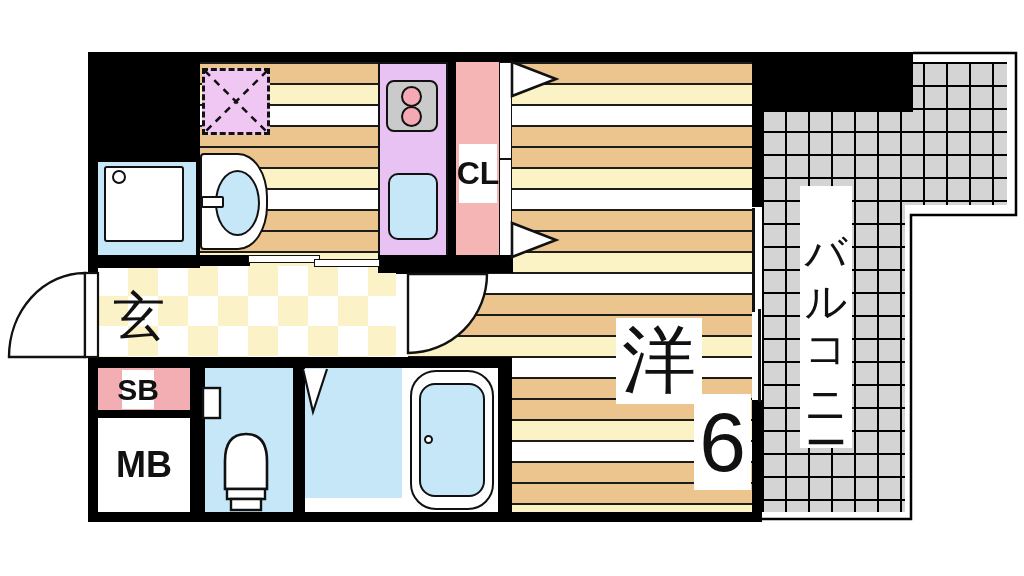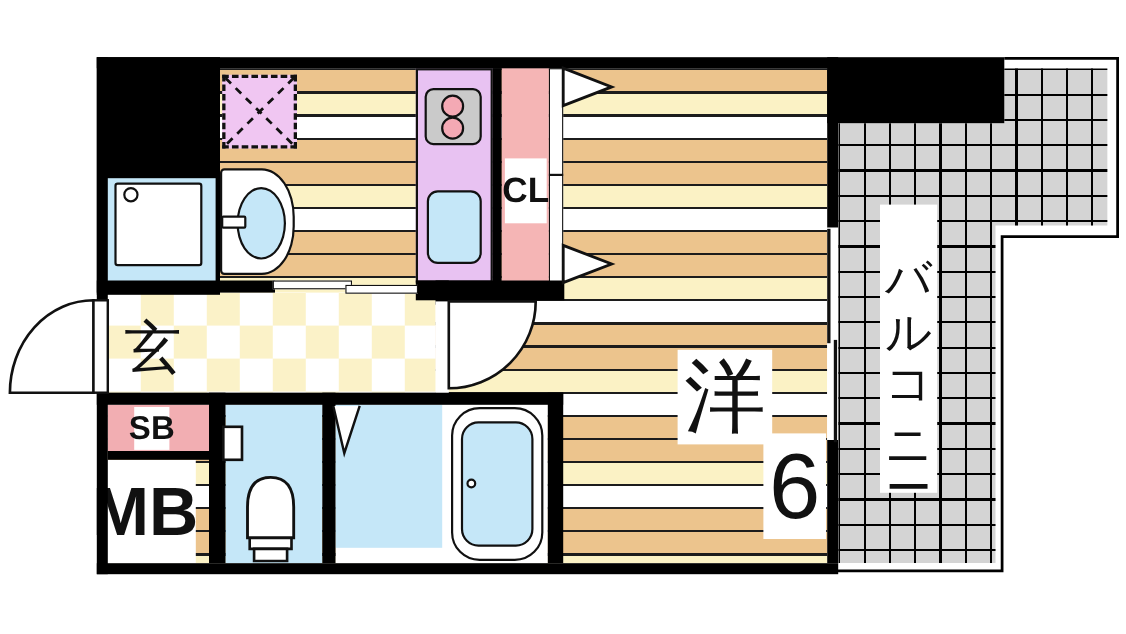--- a/index.html
+++ b/index.html
@@ -44,21 +44,21 @@
 <div id="canvas">
 
   <div id="floor-stripes" class="abs" style="left:98px;top:62px;width:654px;height:450px;"></div>
 
   <div id="hall-checker" class="abs" style="left:98px;top:266px;width:298px;height:91px;"></div>
 
   <div class="abs" style="left:205px;top:368px;width:88px;height:144px;background:var(--water-blue);"></div>
   <div class="abs" style="left:305px;top:368px;width:193px;height:144px;background:#fff;"></div>
   <div class="abs" style="left:305px;top:368px;width:97px;height:130px;background:var(--water-blue);"></div>
   <div class="abs" style="left:98px;top:368px;width:92px;height:42px;background:var(--shoebox-pink);"></div>
-  <div class="abs lbl" style="left:86px;top:418px;width:92px;height:94px;background:#fff;font-size:62px;font-weight:bold;">
+  <div class="abs lbl" style="left:98px;top:418px;width:92px;height:94px;background:#fff;font-size:36px;font-weight:bold;">
     <span>MB</span>
   </div>
 
   <div class="abs" style="left:88px;top:52px;width:112px;height:216px;background:var(--wall);"></div>
   <div class="abs" style="left:96px;top:162px;width:100px;height:96px;background:var(--water-blue);"></div>
   <div class="abs" style="left:104px;top:166px;width:80px;height:76px;background:#fff;border:2px solid #111;border-radius:3px;"></div>
   <div class="abs" style="left:112px;top:170px;width:14px;height:14px;background:#fff;border:2px solid #111;border-radius:50%;"></div>
 
   <div class="abs" style="left:202px;top:68px;width:68px;height:67px;background:var(--fridge-purple);border:3px dashed #111;"></div>
 

